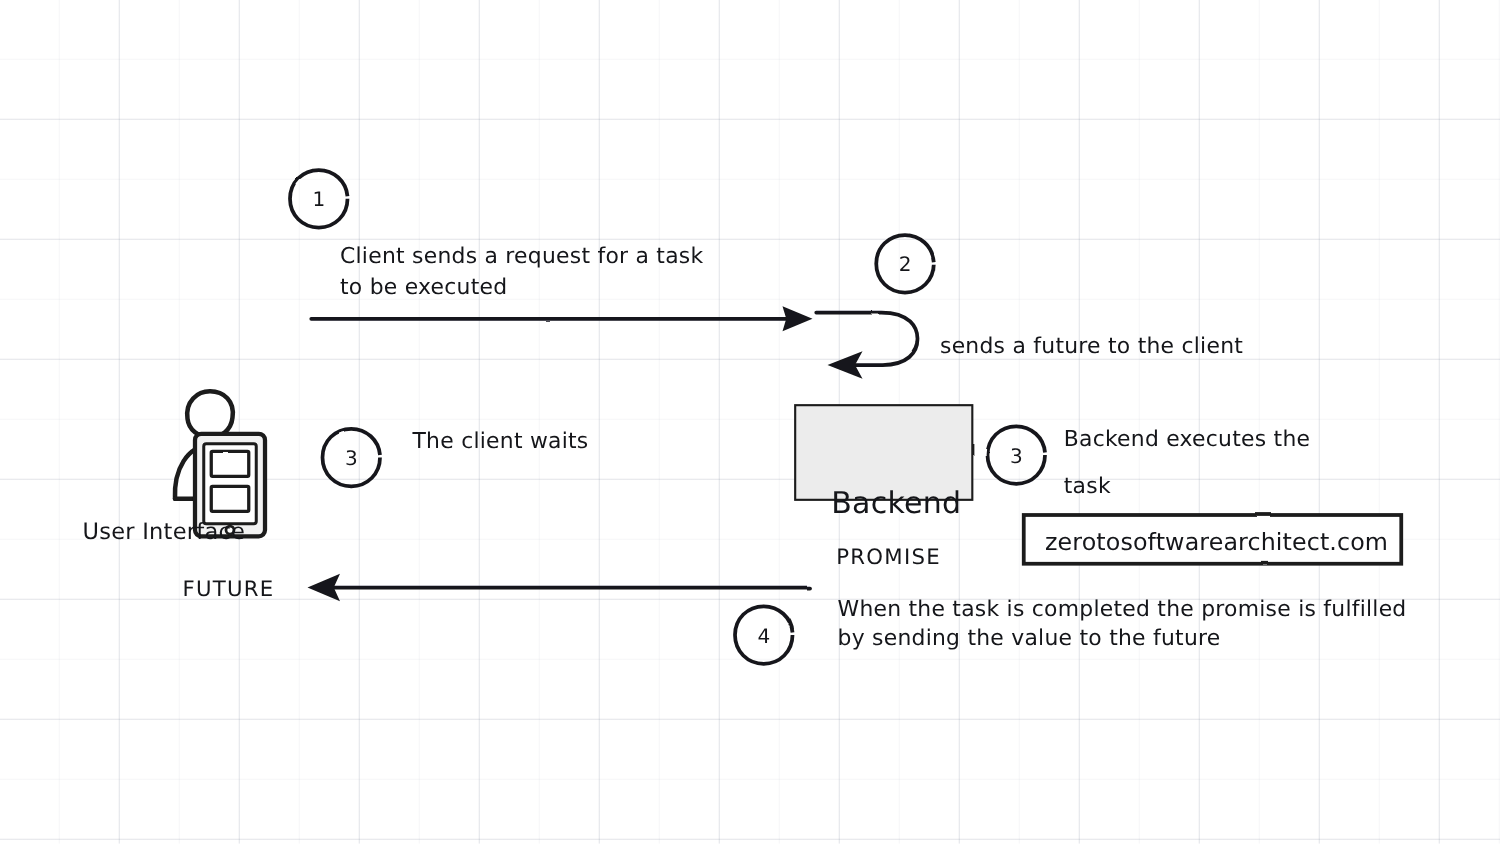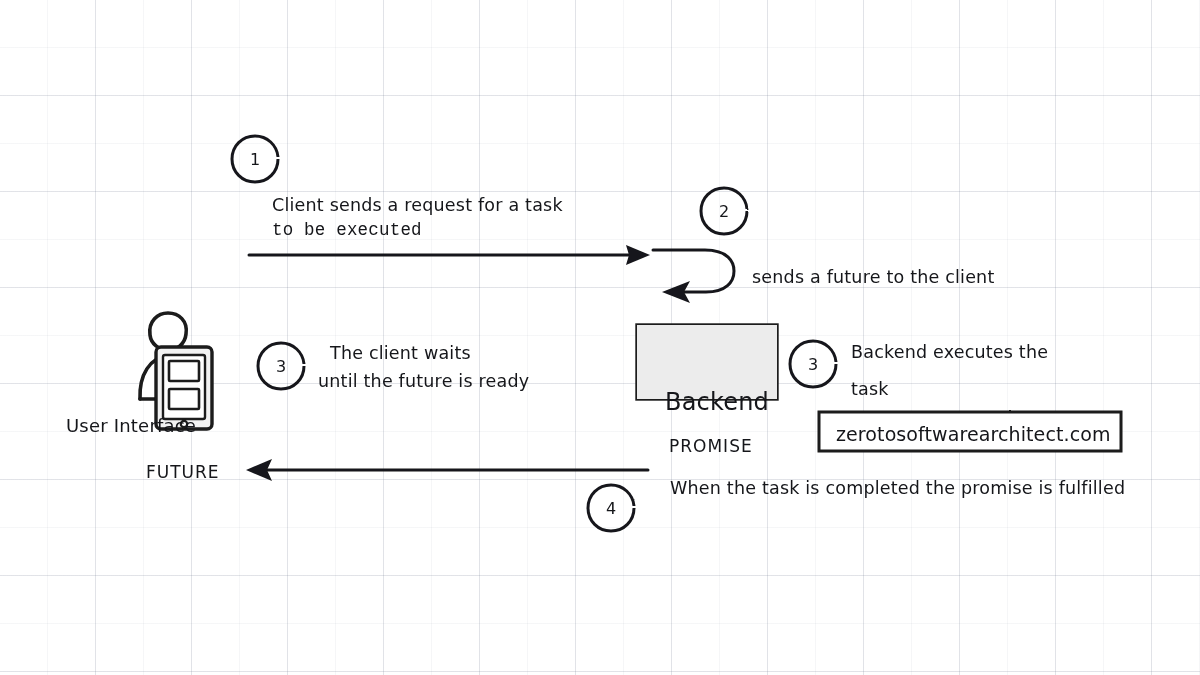--- a/index.html
+++ b/index.html
@@ -142,34 +142,34 @@
     </g>
   </svg>
 
   <div class="backend-box"></div>
   <div class="lbl boxlabel" style="left:665px; top:351px;">Backend</div>
 
   <div class="lbl note" style="left:66px; top:414px; font-size:18px;">User Interface</div>
 
   <div class="marknum" style="left:232px; top:136px;">1</div>
   <div class="lbl note" style="left:272px; top:194px;">Client sends a request for a task</div>
-  <div class="lbl note" style="left:272px; top:219px;font-family:Liberation Mono, monospace;">to be executed</div>
+  <div class="lbl note" style="left:272px; top:219px;">to be executed</div>
 
   <div class="marknum" style="left:701px; top:188px;">2</div>
   <div class="lbl note" style="left:752px; top:266px;">sends a future to the client</div>
 
   <div class="marknum" style="left:258px; top:343px;">3</div>
   <div class="lbl note" style="left:318px; top:342px;margin-left:12px;">The client waits</div>
-  <div class="lbl note" style="left:318px; top:370px;">until the future is ready</div>
 
   <div class="marknum" style="left:790px; top:341px;">3</div>
   <div class="lbl note" style="left:851px; top:341px;">Backend executes the</div>
   <div class="lbl note" style="left:851px; top:367px;margin-top:11px;">task</div>
 
   <div class="marknum" style="left:588px; top:485px;">4</div>
   <div class="lbl note" style="left:670px; top:477px;">When the task is completed the promise is fulfilled</div>
+  <div class="lbl note" style="left:670px; top:500px;">by sending the value to the future</div>
 
   <div class="lbl caps" style="left:146px; top:461px;">FUTURE</div>
   <div class="lbl caps" style="left:669px; top:435px;">PROMISE</div>
 
   <div class="lbl wm" style="left:836px; top:422px;">zerotosoftwarearchitect.com</div>
 
 </div>
 
 </body></html>

